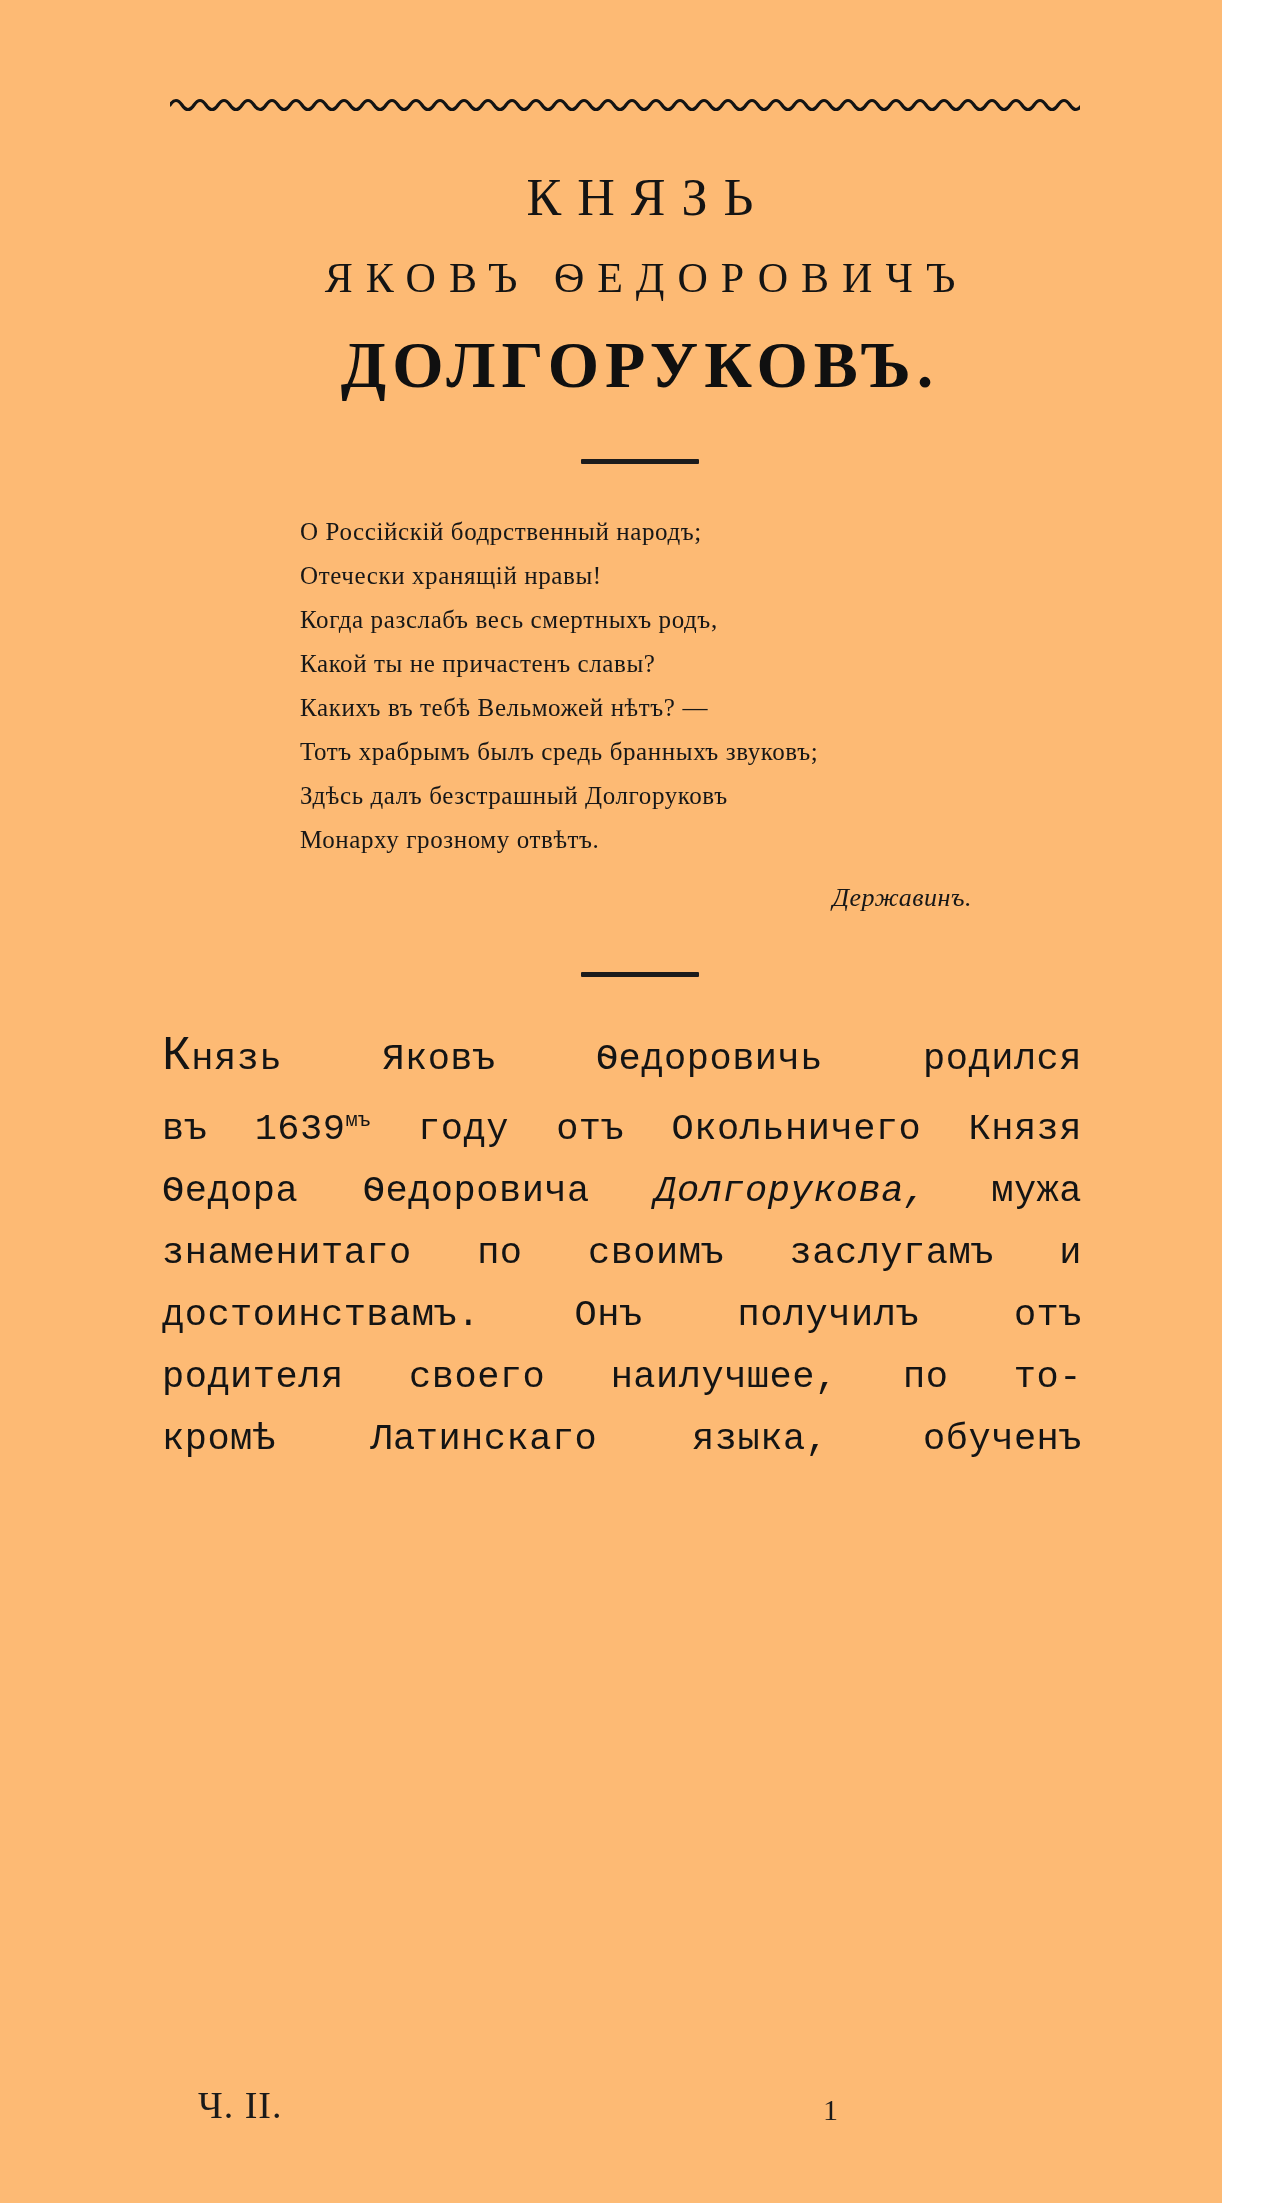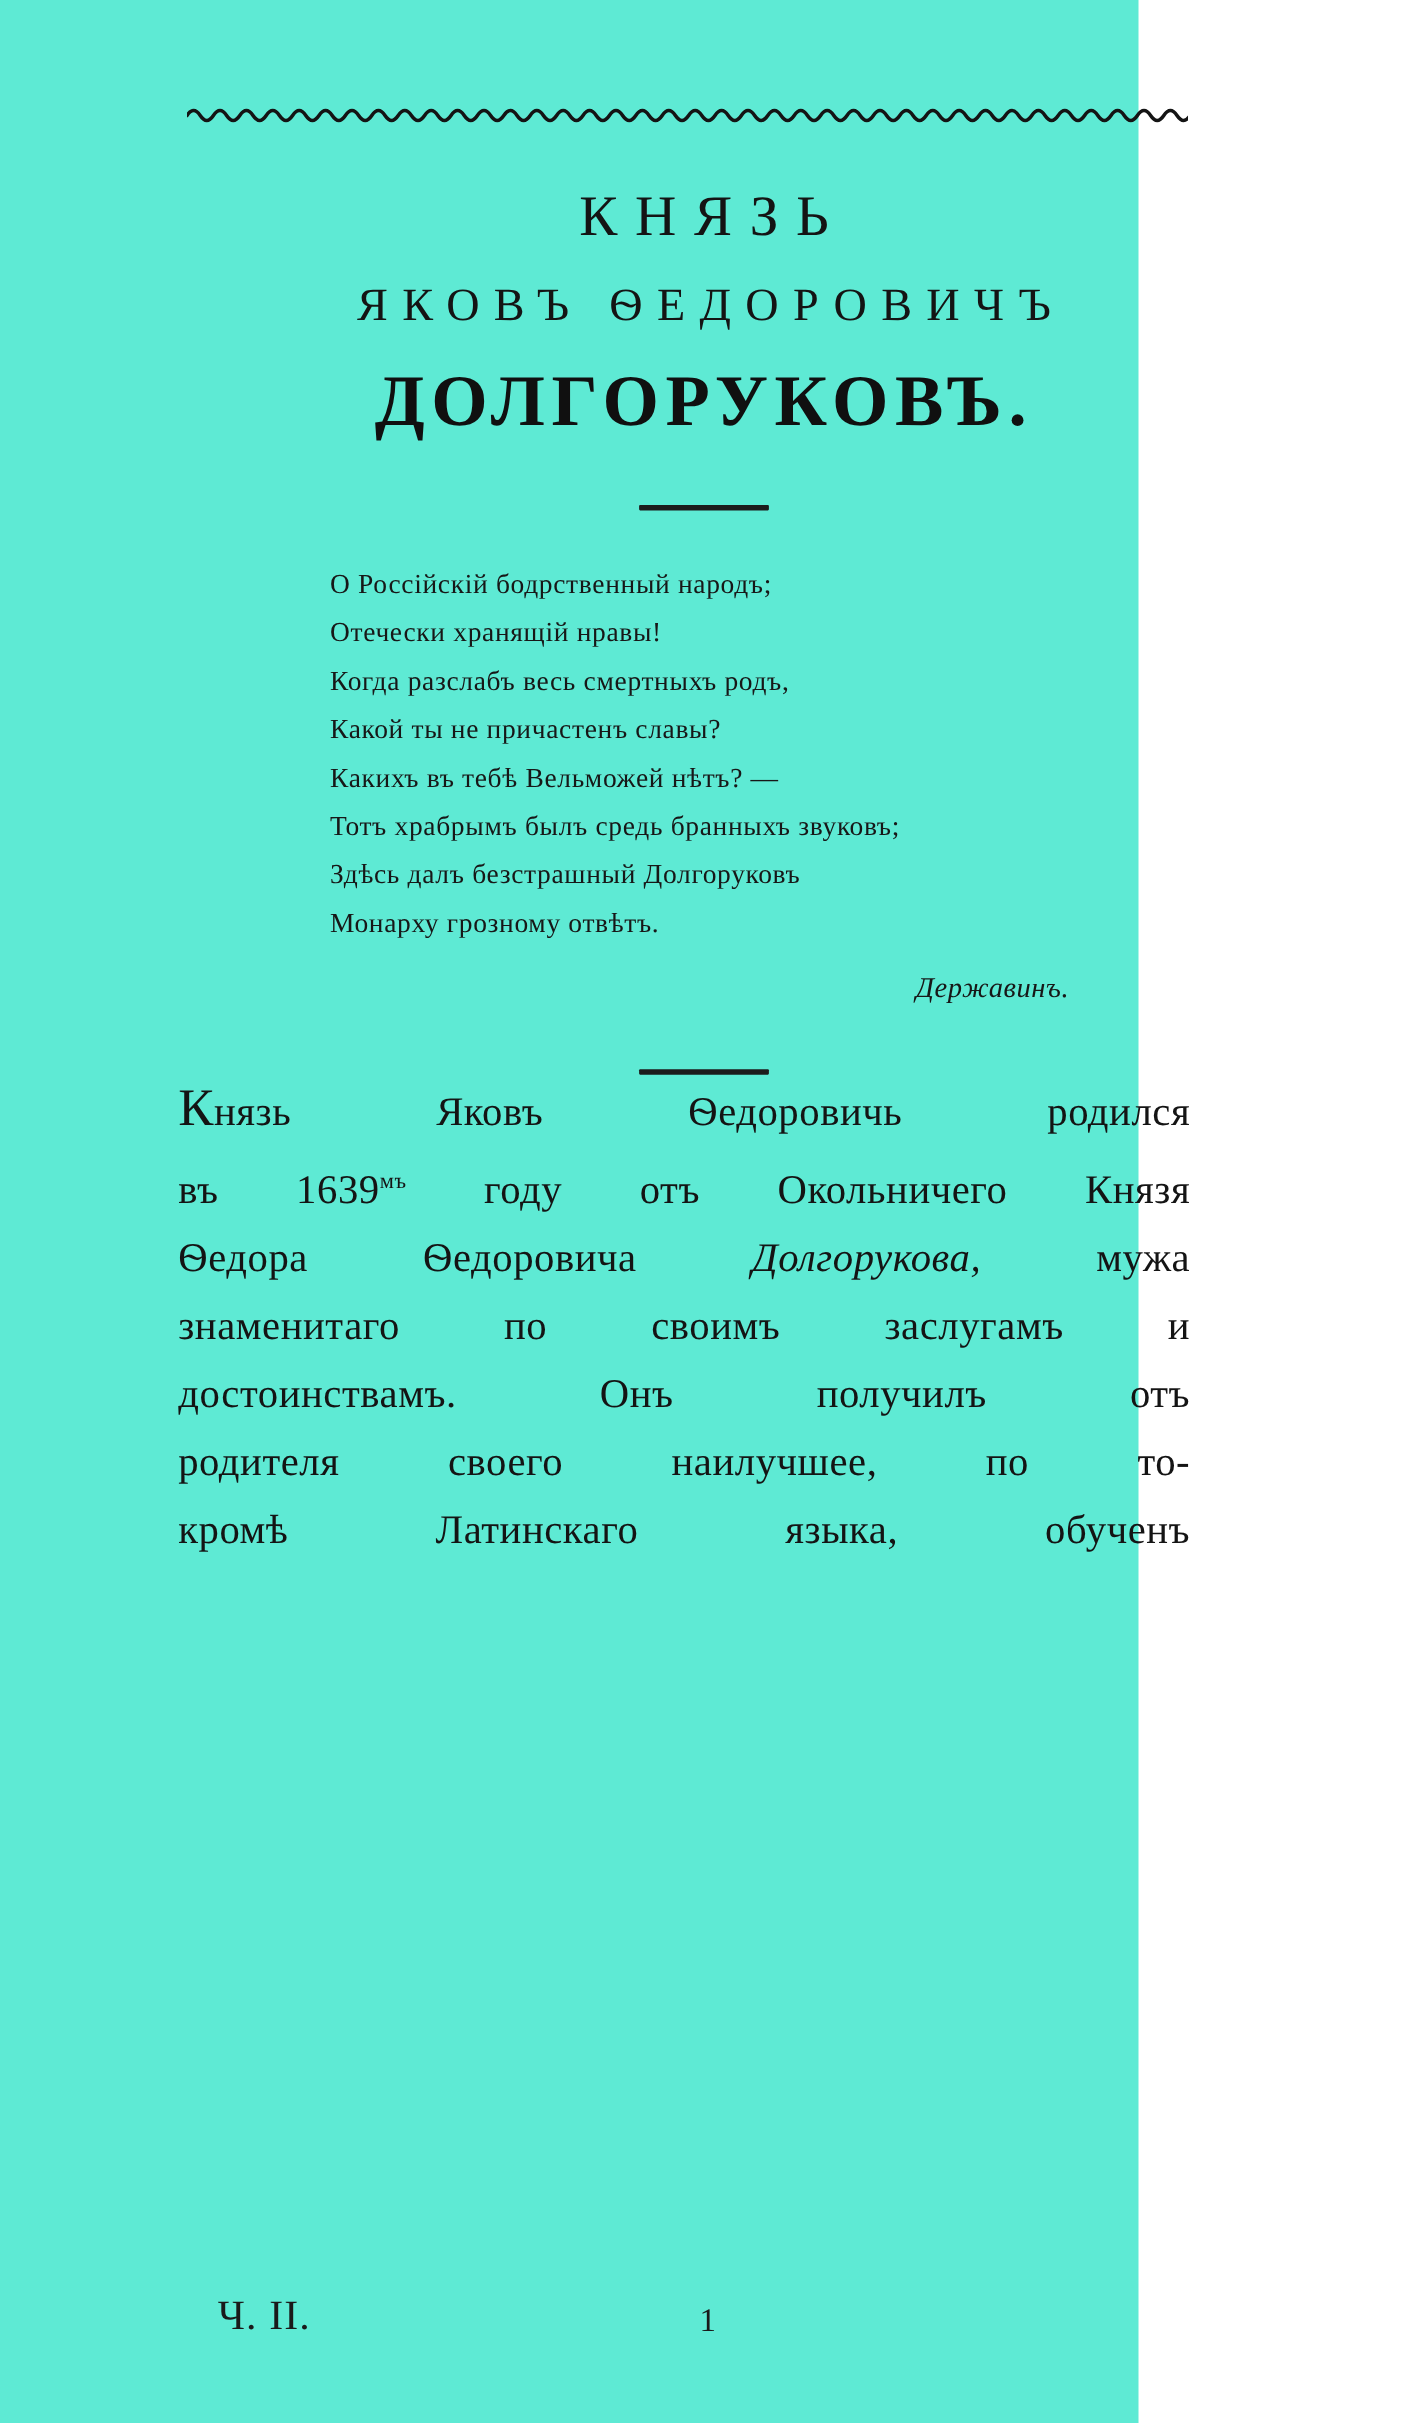--- a/index.html
+++ b/index.html
@@ -9,23 +9,23 @@
   }
   body {
     width: 1279px;
     height: 2203px;
     font-family: "Liberation Serif", serif;
     color: #1a1a1a;
     overflow: hidden;
   }
   .page {
     position: relative;
-    width: 1035px;
+    width: 1222px;
     height: 2203px;
-    background: #5eead4;
+    background: #fdba74;
     box-sizing: border-box;
   }
   .page-inner {
     position: absolute;
     left: 150px;
     top: 60px;
     width: 980px;
   }
 
   
@@ -93,27 +93,29 @@
   .epigraph-attrib {
     text-align: right;
     font-style: italic;
     font-size: 26px;
     margin-top: 14px;
     padding-right: 28px;
     letter-spacing: 0.5px;
   }
 
   .body-text {
+    margin-top: 48px;
     width: 920px;
     margin-left: 12px;
     font-size: 37px;
     line-height: 62px;
     text-align: justify;
     letter-spacing: 0.5px;
     color: #141414;
+    font-family: Liberation Mono, monospace;
   }
   .body-text .dropcap {
     font-size: 48px;
   }
   .body-text .it {
     font-style: italic;
   }
   .body-text sup {
     font-size: 0.55em;
     vertical-align: super;

